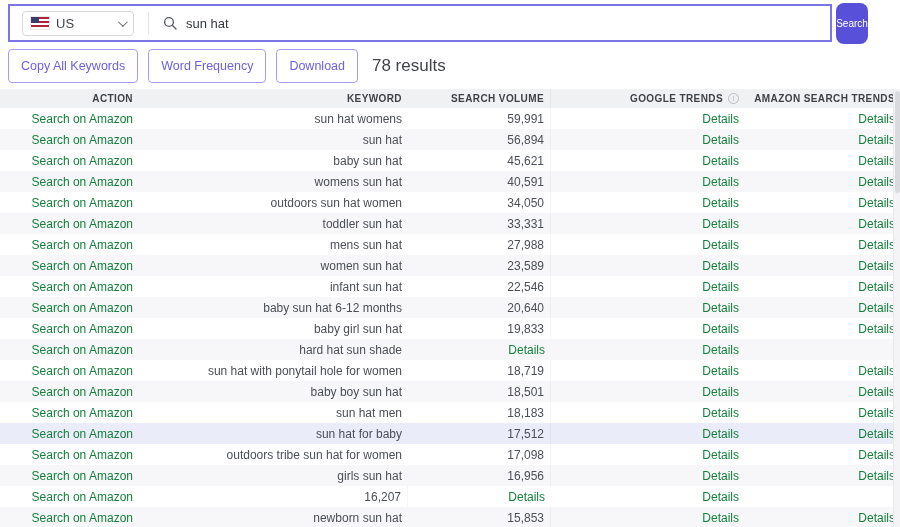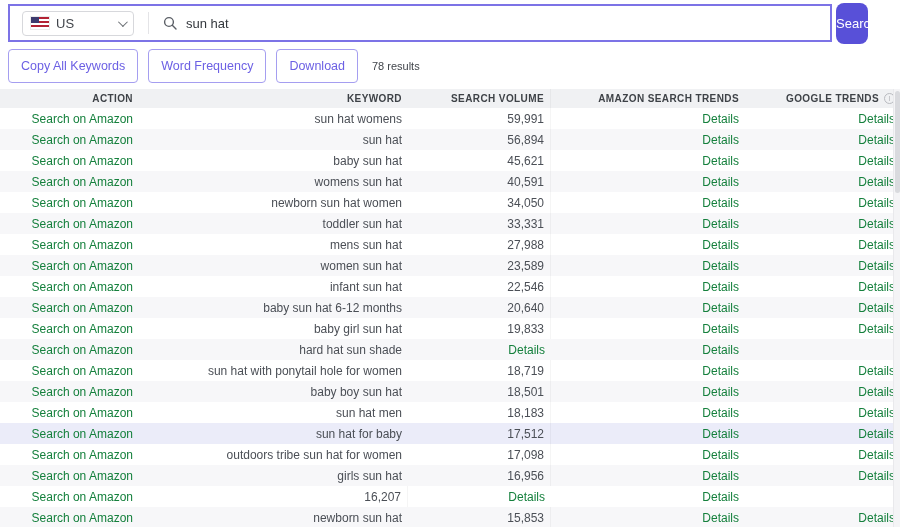--- a/index.html
+++ b/index.html
@@ -19,28 +19,28 @@
           box-shadow:0 0 0 1px rgba(0,0,0,0.08); }
   .flag::after { content:""; position:absolute; left:0; top:0; width:8px; height:6px; background:#3c3b6e; }
   .country-label { margin-left:7px; font-size:13px; color:#41454b; flex:1; }
   .chevron { width:7px; height:7px; border-right:1.5px solid #6a6e73; border-bottom:1.5px solid #6a6e73;
              transform:rotate(45deg) translateY(-2px); }
   .vdivider { width:1px; height:22px; background:#e4e4e7; margin-left:14px; }
   .mag { margin-left:14px; width:14px; height:14px; }
   .query-text { margin-left:9px; font-size:13px; color:#33373c; }
   .search-btn { position:absolute; left:828px; top:0; width:32px; height:41px;
                 background:#5850d8; color:#ffffff; border:none; border-radius:8px;
-                font-size:13px; font-family:inherit; cursor:pointer; }
+                font-size:10px; font-family:inherit; cursor:pointer; }
 
   
   .toolbar { margin:11px 0 0 8px; display:flex; align-items:center; height:21px; }
   .tool-btn { height:21px; padding:16px 12px; margin-right:10px; background:#fff;
               border:1px solid #a59ef0; border-radius:4px; color:#6c60e4;
               font-size:12.5px; font-family:inherit; cursor:pointer; display:flex; align-items:center; }
-  .results-count { margin-left:4px; font-size:11px; color:#41454b; }
+  .results-count { margin-left:4px; font-size:17px; color:#41454b; }
 
   
   .table-wrap { position:relative; margin-top:13px; width:900px; }
   .grid-row { display:grid; grid-template-columns:131px 269px 143px 194px 156px;
               width:893px;padding-left:8px; }
   .thead { background:#f0f1f3; height:19px; }
   .thead .cell { font-size:10px; font-weight:bold; letter-spacing:0.4px; color:#3e4247;
                  text-transform:uppercase; }
   .cell { display:flex; align-items:center; justify-content:flex-end; padding-right:6px;
           white-space:nowrap; overflow:hidden; }
@@ -85,25 +85,25 @@
   <button class="tool-btn">Word Frequency</button>
   <button class="tool-btn">Download</button>
   <span class="results-count">78 results</span>
 </div>
 
 <div class="table-wrap">
   <div class="grid-row thead">
     <div class="cell">ACTION</div>
     <div class="cell">KEYWORD</div>
     <div class="cell volume">SEARCH VOLUME</div>
-    <div class="cell">AMAZON SEARCH TRENDS</div>
     <div class="cell">
       <span>GOOGLE TRENDS</span>
       <span class="info-icon">i</span>
     </div>
+    <div class="cell">AMAZON SEARCH TRENDS</div>
   </div>
   <div id="table-body">
       <div class="grid-row trow">
         <div class="cell">
           <span class="link">Search on Amazon</span>
         </div>
         <div class="cell">
           <span>sun hat womens</span>
         </div>
         <div class="cell volume">
@@ -165,21 +165,21 @@
         </div>
         <div class="cell">
           <span class="link">Details</span>
         </div>
       </div>
       <div class="grid-row trow">
         <div class="cell">
           <span class="link">Search on Amazon</span>
         </div>
         <div class="cell">
-          <span>newborn sun hat women</span>
+          <span>outdoors sun hat women</span>
         </div>
         <div class="cell volume">
           <span>34,050</span>
         </div>
         <div class="cell">
           <span class="link">Details</span>
         </div>
         <div class="cell">
           <span class="link">Details</span>
         </div>

